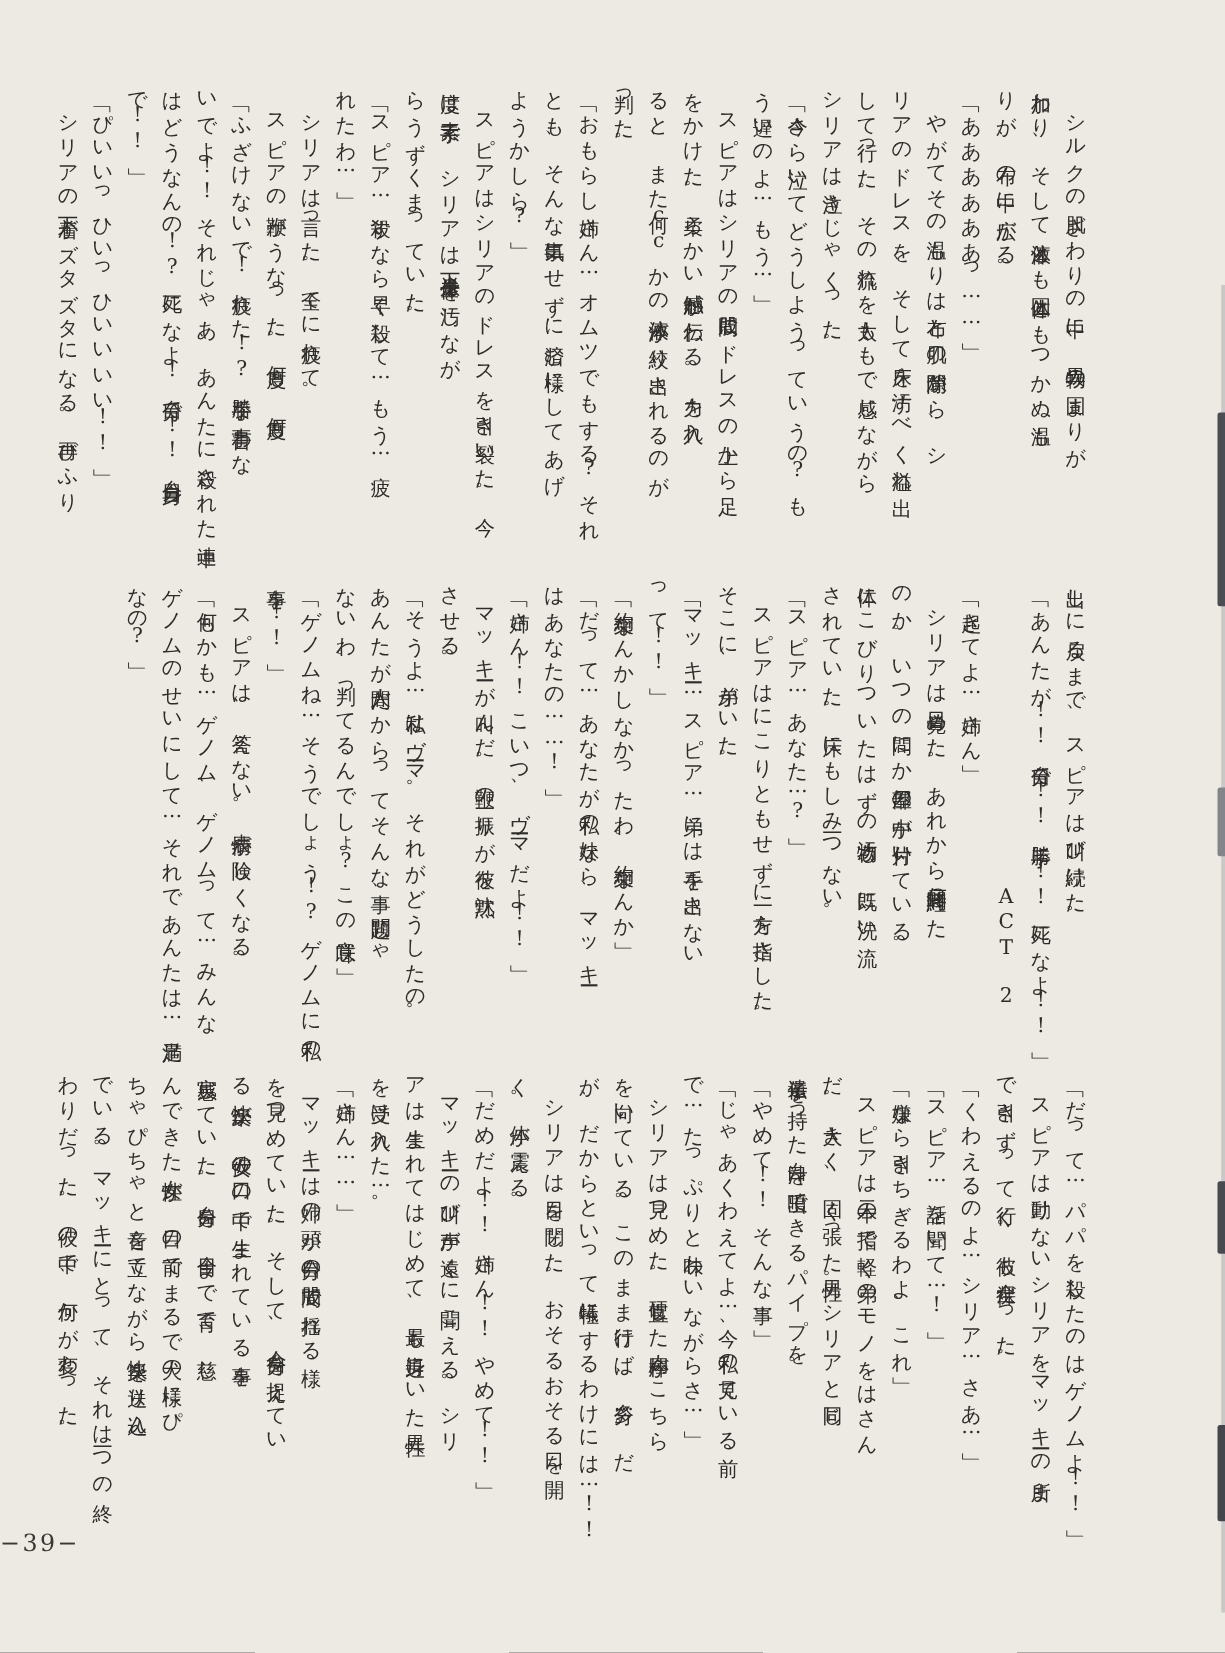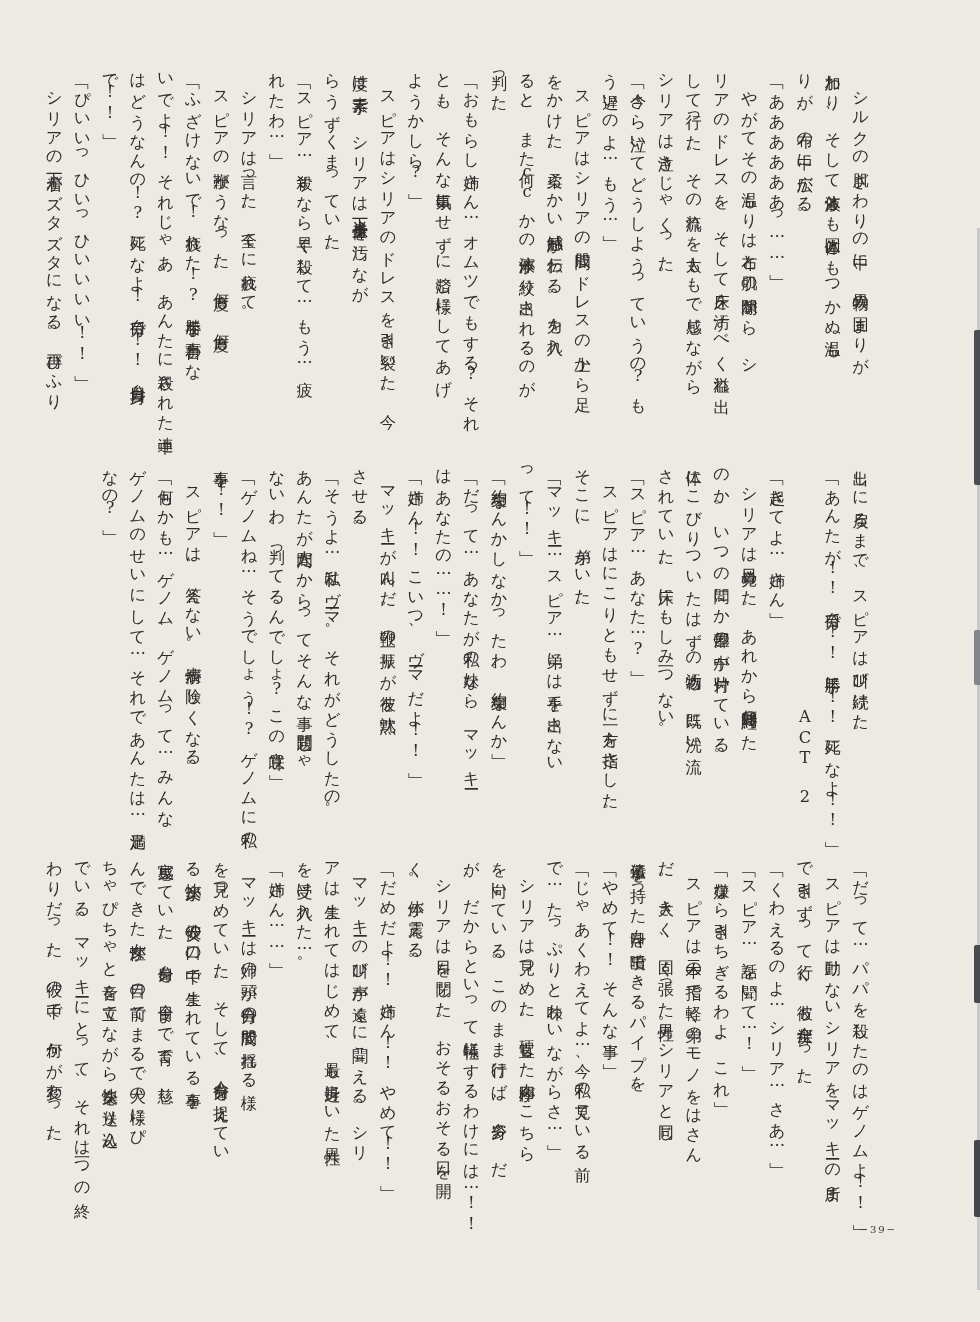--- a/index.html
+++ b/index.html
@@ -25,22 +25,22 @@
     color:#2e2c29;
     white-space:pre;
   }
   .band .tcol{height:100%;}
   .band-top{top:62px;}
   .band-middle{top:458px;}
   .band-bottom{top:850px;}
   .page-number{
     position:absolute;
     top:1224px;left:0;width:897px;
-    text-align:right;
-    font-size:10px;
+    text-align:left;
+    font-size:19px;
     letter-spacing:2px;
     color:#3a3834;
   }
   
   .edge-line{
     position:absolute;
     right:0;top:228px;
     width:3px;height:1062px;
     background:#b9bcbd;
     opacity:.75;

